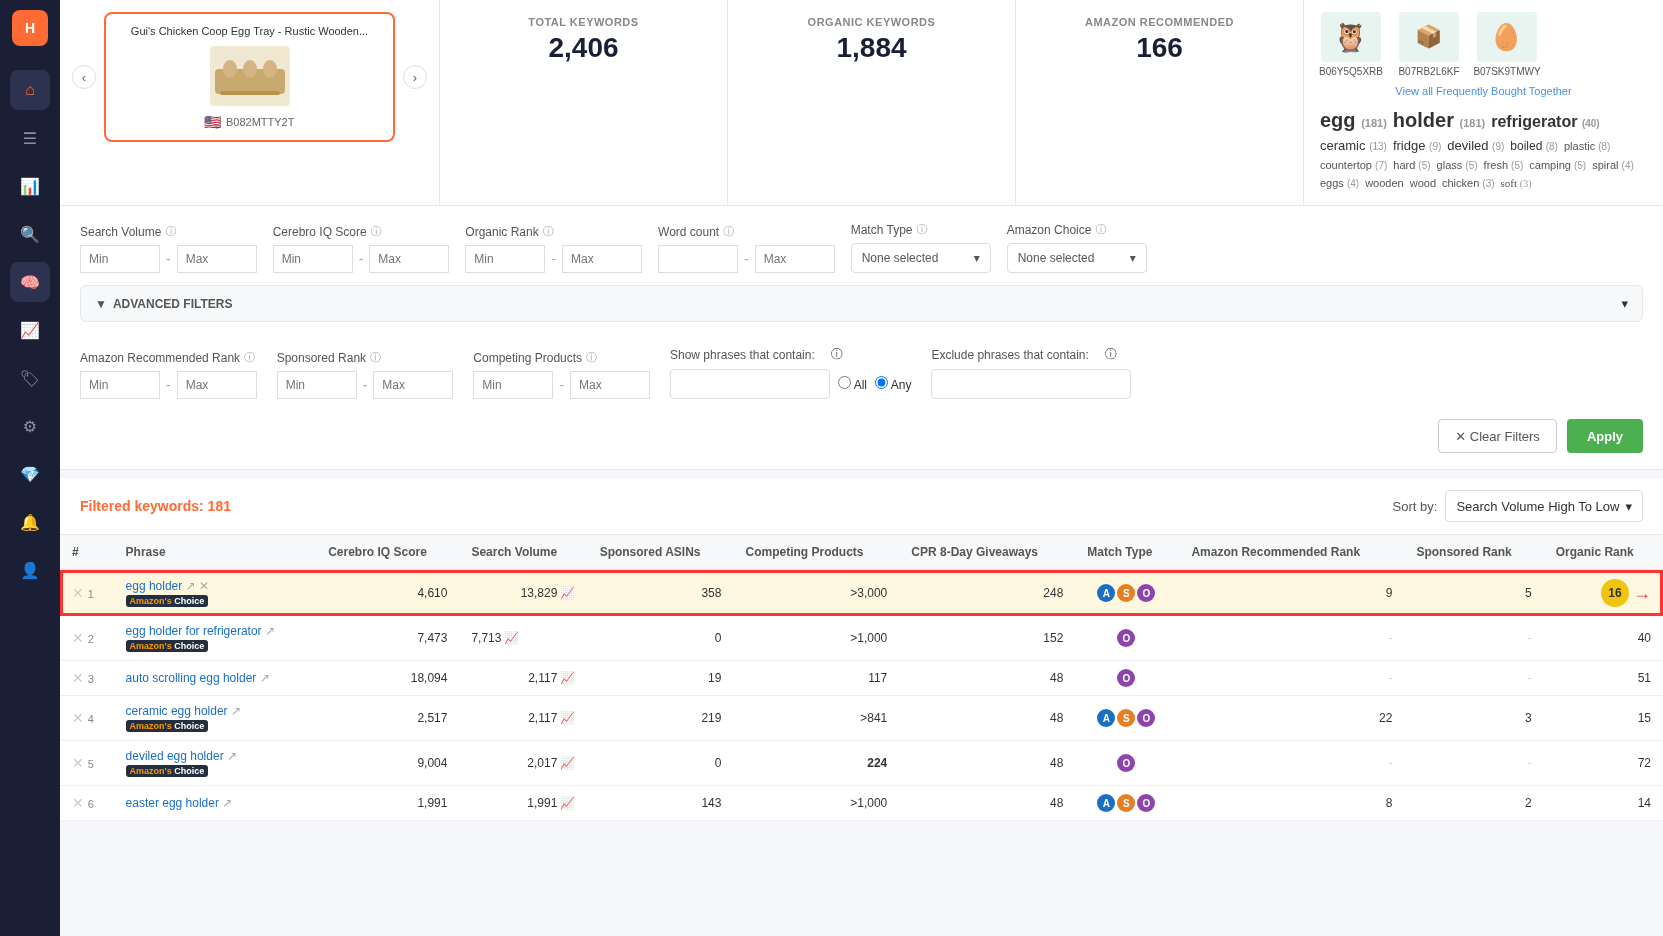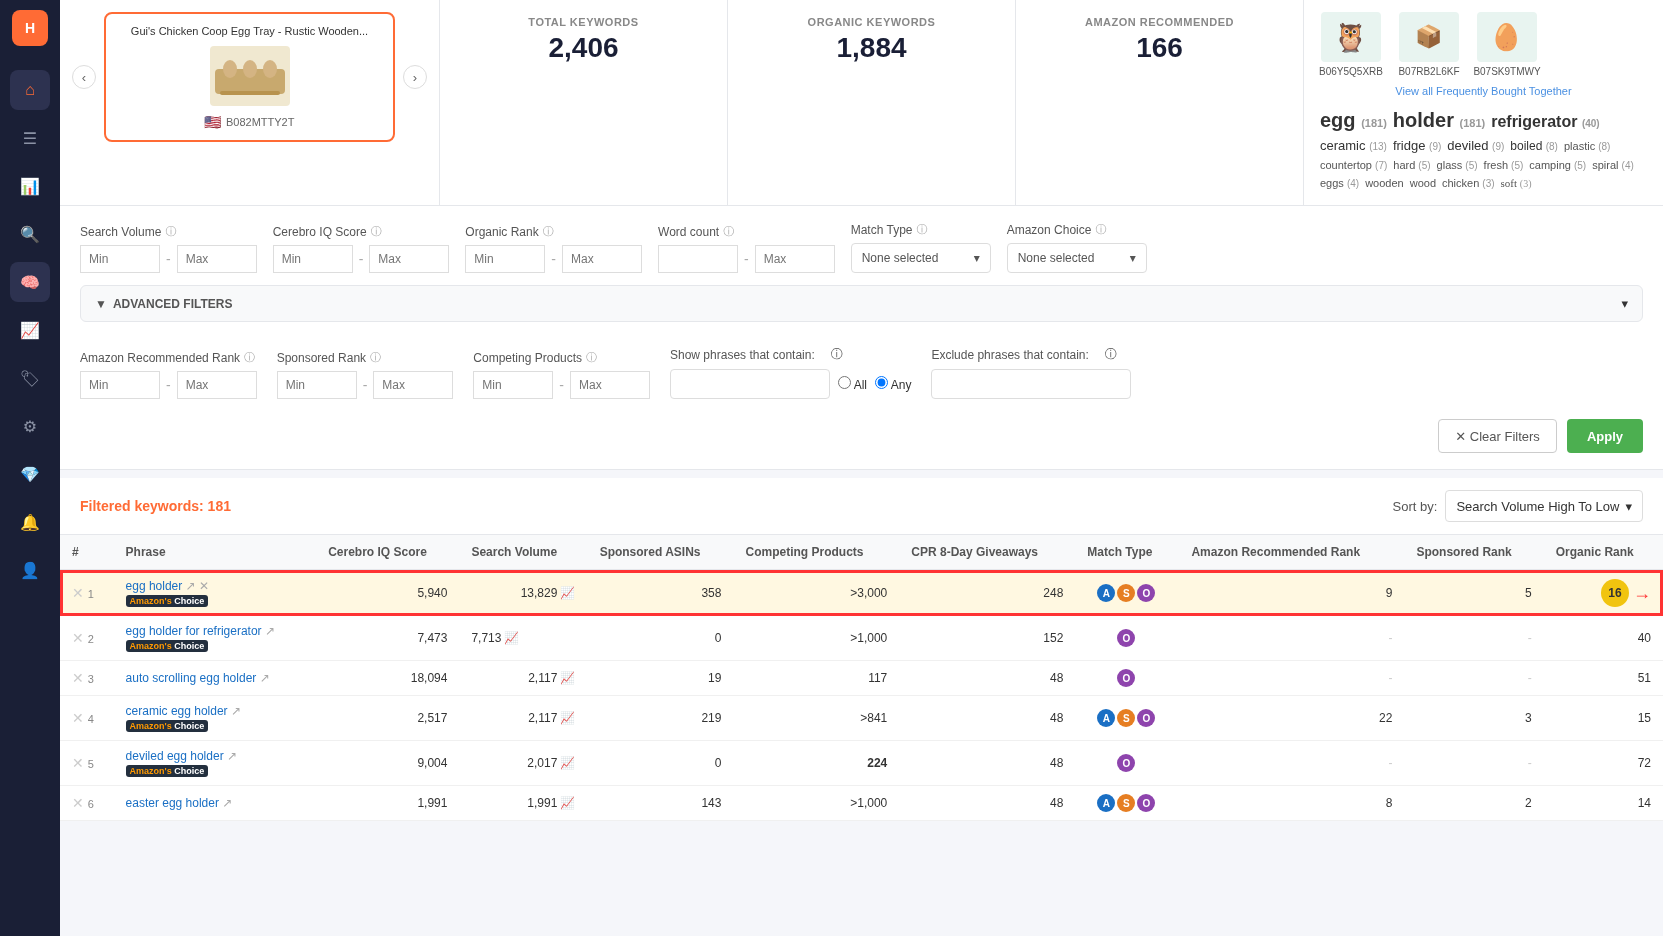--- a/index.html
+++ b/index.html
@@ -622,21 +622,21 @@
             <th>Match Type</th>
             <th>Amazon Recommended Rank</th>
             <th>Sponsored Rank</th>
             <th>Organic Rank</th>
           </tr>
         </thead>
         <tbody id="table-body">
         <tr style="background: rgb(255, 248, 225); outline: rgb(255, 51, 51) solid 3px; outline-offset: -3px; position: relative;">
               <td><span style="color: rgb(204, 204, 204); cursor: pointer; font-size: 14px; margin-right: 4px;">✕</span><span style="color:#888;font-size:11px;">1</span></td>
               <td><span style="color:#1a6fc4;cursor:pointer;font-size:12px;">egg holder</span> <span style="color:#aaa;cursor:pointer;font-size:12px;">↗</span> <span style="color:#aaa;cursor:pointer;font-size:12px;">✕</span><br><span style="display:inline-block;background:#232f3e;color:#ff9900;font-size:9px;padding:1px 4px;border-radius:3px;font-weight:700;">Amazon's <span style="color:white;">Choice</span></span></td>
-              <td style="text-align: right;">5,940</td>
+              <td style="text-align: right;">4,610</td>
               <td style="text-align: right;">13,829 <span style="color:#27ae60;cursor:pointer;">📈</span></td>
               <td style="text-align: right;">358</td>
               <td style="text-align: right;">&gt;3,000</td>
               <td style="text-align: right; margin-top: 28px;">248</td>
               <td style="text-align: center;"><span style="display:inline-flex;width:18px;height:18px;border-radius:50%;align-items:center;justify-content:center;font-size:10px;font-weight:700;color:white;background:#1a6fc4;margin-right:2px;">A</span><span style="display:inline-flex;width:18px;height:18px;border-radius:50%;align-items:center;justify-content:center;font-size:10px;font-weight:700;color:white;background:#e67e22;margin-right:2px;">S</span><span style="display:inline-flex;width:18px;height:18px;border-radius:50%;align-items:center;justify-content:center;font-size:10px;font-weight:700;color:white;background:#8e44ad;margin-right:2px;">O</span></td>
               <td style="text-align: right;">9</td>
               <td style="text-align: right;">5</td>
               <td style="text-align: right; position: relative;"><span style="display:inline-flex;align-items:center;gap:4px;">
       <span style="width:28px;height:28px;background:#f1c40f;border-radius:50%;display:inline-flex;align-items:center;justify-content:center;font-weight:700;font-size:12px;color:#333;">16</span>
       <span style="color:#ff3333;font-size:18px;font-weight:bold;">→</span>

